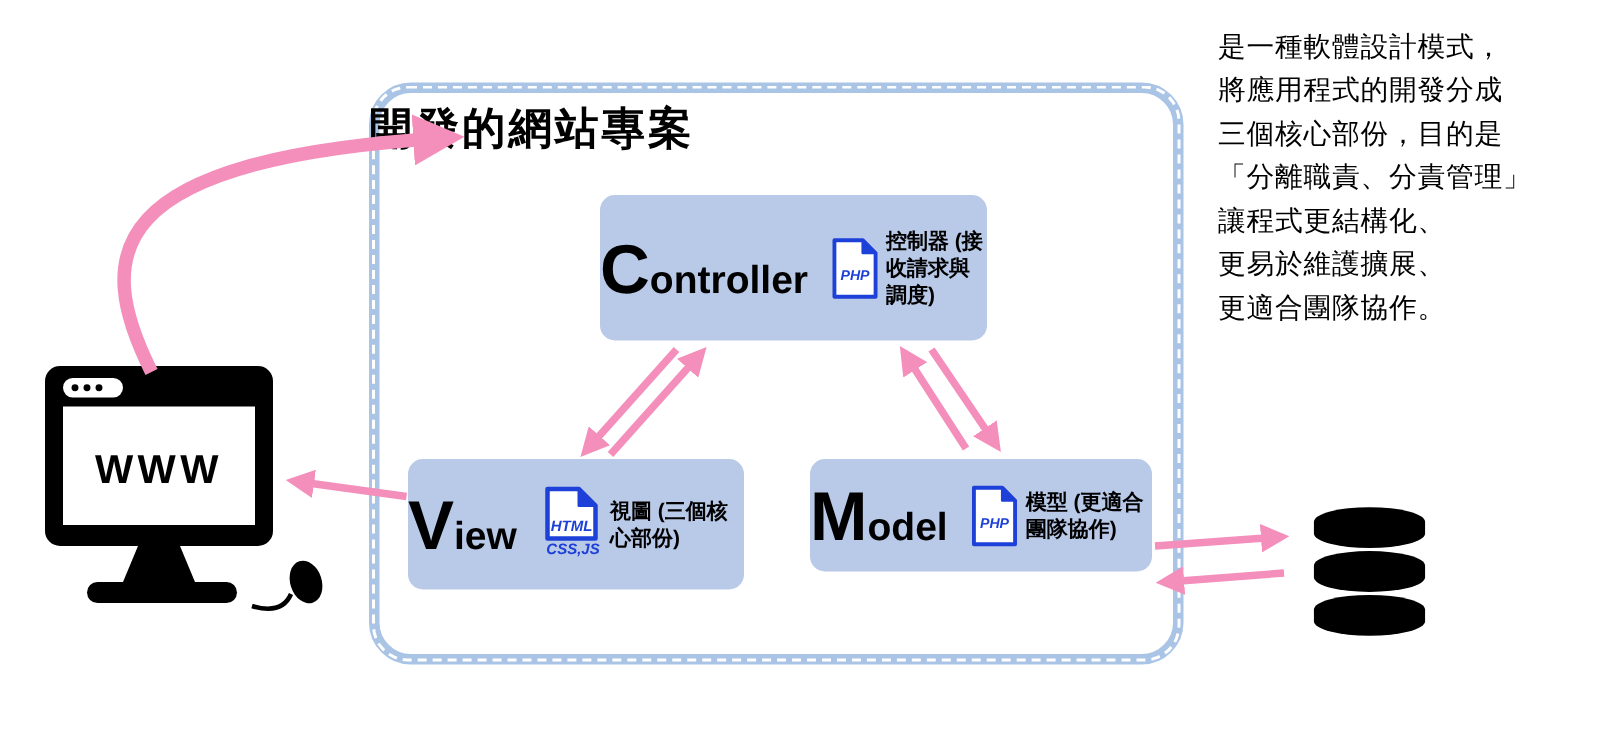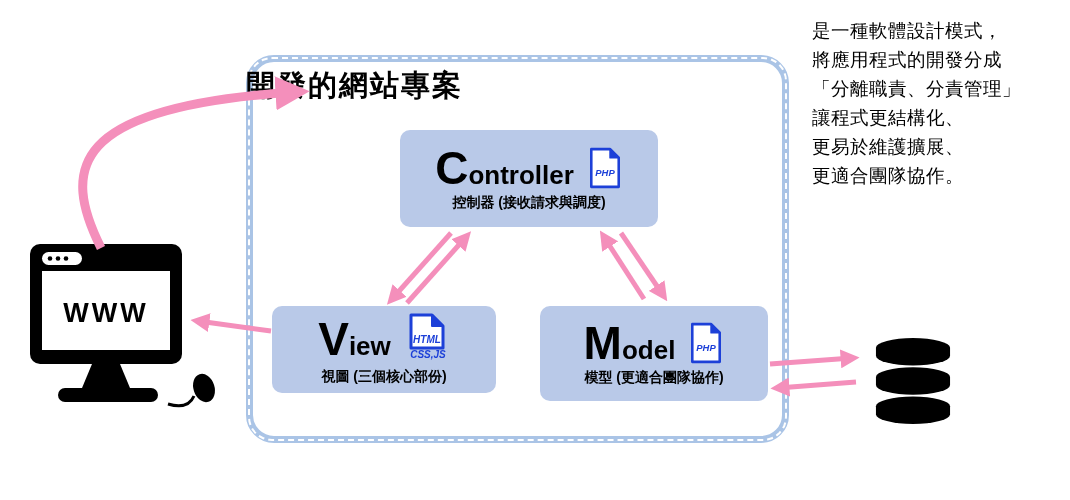--- a/index.html
+++ b/index.html
@@ -21,25 +21,25 @@
   .project-frame::before{
     content:"";position:absolute;inset:-5px;border:2px dashed #fff;border-radius:24px;pointer-events:none;
   }
   .project-title{
     position:absolute;left:246px;top:66px;width:543px;text-align:left;
     font-size:29px;font-weight:800;letter-spacing:2px;
   }
   
   .mvc-box{
     position:absolute;background:var(--box-bg);border-radius:10px;
-    display:flex;flex-direction:column;align-items:center;justify-content:center;gap:3px;
+    display:flex;flex-direction:row;align-items:center;justify-content:center;gap:3px;
   }
   .box-controller{left:400px;top:130px;width:258px;height:97px;}
   .box-view{left:272px;top:306px;width:224px;height:87px;}
-  .box-model{left:540px;top:306px;width:228px;height:95px;}
+  .box-model{left:540px;top:306px;width:228px;height:75px;}
   .box-head{display:flex;align-items:center;gap:13px;}
   .box-word{font-weight:800;white-space:nowrap;}
   .box-word .big{font-size:46px;line-height:1;}
   .box-word .rest{font-size:26px;}
   .box-sub{font-size:14px;font-weight:700;}
   .file-icon{display:block;}
   .file-icon .doc{fill:#fff;stroke:var(--blue);stroke-width:3;stroke-linejoin:round;}
   .file-icon .fold{fill:var(--blue);stroke:var(--blue);stroke-width:2;stroke-linejoin:round;}
   .file-icon text{fill:var(--blue);font-weight:800;font-style:italic;text-anchor:middle;
     font-family:"Liberation Sans",sans-serif;}
@@ -128,19 +128,20 @@
       <path d="M770,364 L852,358" marker-end="url(#ah)"></path>
       <path d="M856,382 L778,388" marker-end="url(#ah)"></path>
       <path d="M271,331 L198,321" marker-end="url(#ah)"></path>
       <path d="M101,248 C62,170 68,106 296,92" stroke-width="9" marker-end="url(#ah)"></path>
     </g>
   </svg>
 
   <div class="desc">
     <div class="desc-line">是一種軟體設計模式，</div>
     <div class="desc-line">將應用程式的開發分成</div>
+    <div class="desc-line">三個核心部份，目的是</div>
     <div class="desc-line">「分離職責、分責管理」</div>
     <div class="desc-line">讓程式更結構化、</div>
     <div class="desc-line">更易於維護擴展、</div>
     <div class="desc-line">更適合團隊協作。</div>
   </div>
 
 </div>
 
 </body></html>

